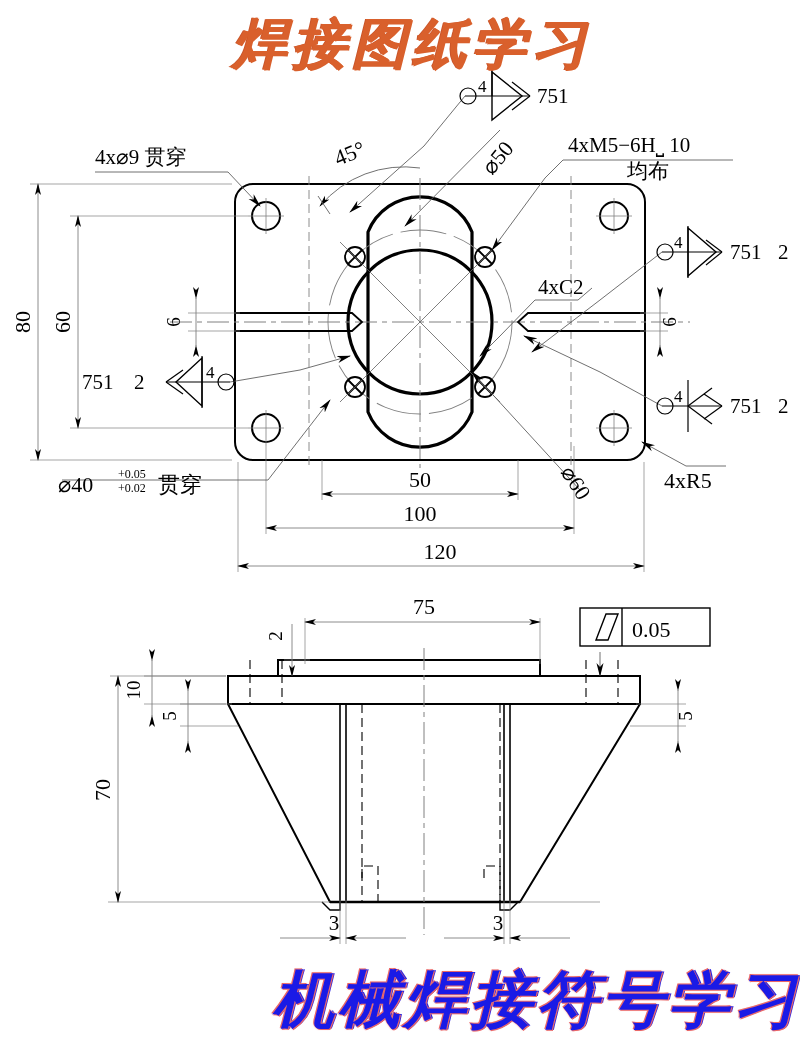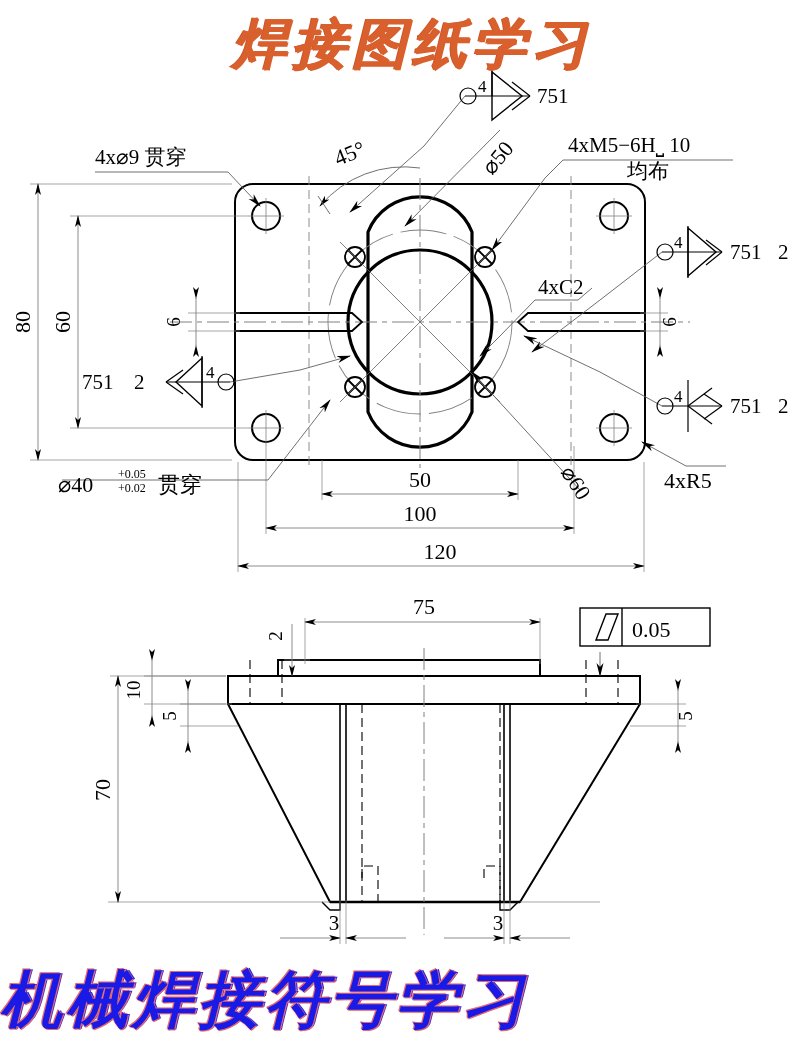--- a/index.html
+++ b/index.html
@@ -8,21 +8,21 @@
   #sheet{position:absolute;left:0;top:0;width:800px;height:1058px;}
   svg{display:block;}
   .title-top{
     position:absolute;left:12px;top:8px;width:800px;text-align:center;
     font-family:"Liberation Serif",serif;font-weight:bold;font-style:italic;
     font-size:54px;letter-spacing:6px;color:#d9602c;
     text-shadow:1px 1px 0 #d9602c,-1px 0 0 #c9552a;
     pointer-events:none;
   }
   .title-bottom{
-    position:absolute;left:0;top:958px;width:800px;text-align:left;
+    position:absolute;left:0;top:958px;width:800px;text-align:right;
     font-family:"Liberation Serif",serif;font-weight:bold;font-style:italic;
     font-size:62px;letter-spacing:4px;color:#1a1ae6;
     text-shadow:0 0 2px #f08080,1px 1px 0 #e86060,-1px -1px 0 #e86060,2px 0 0 #1a1ae6;
     pointer-events:none;
   }
 </style>
 </head>
 <body>
 
 <div id="sheet">

